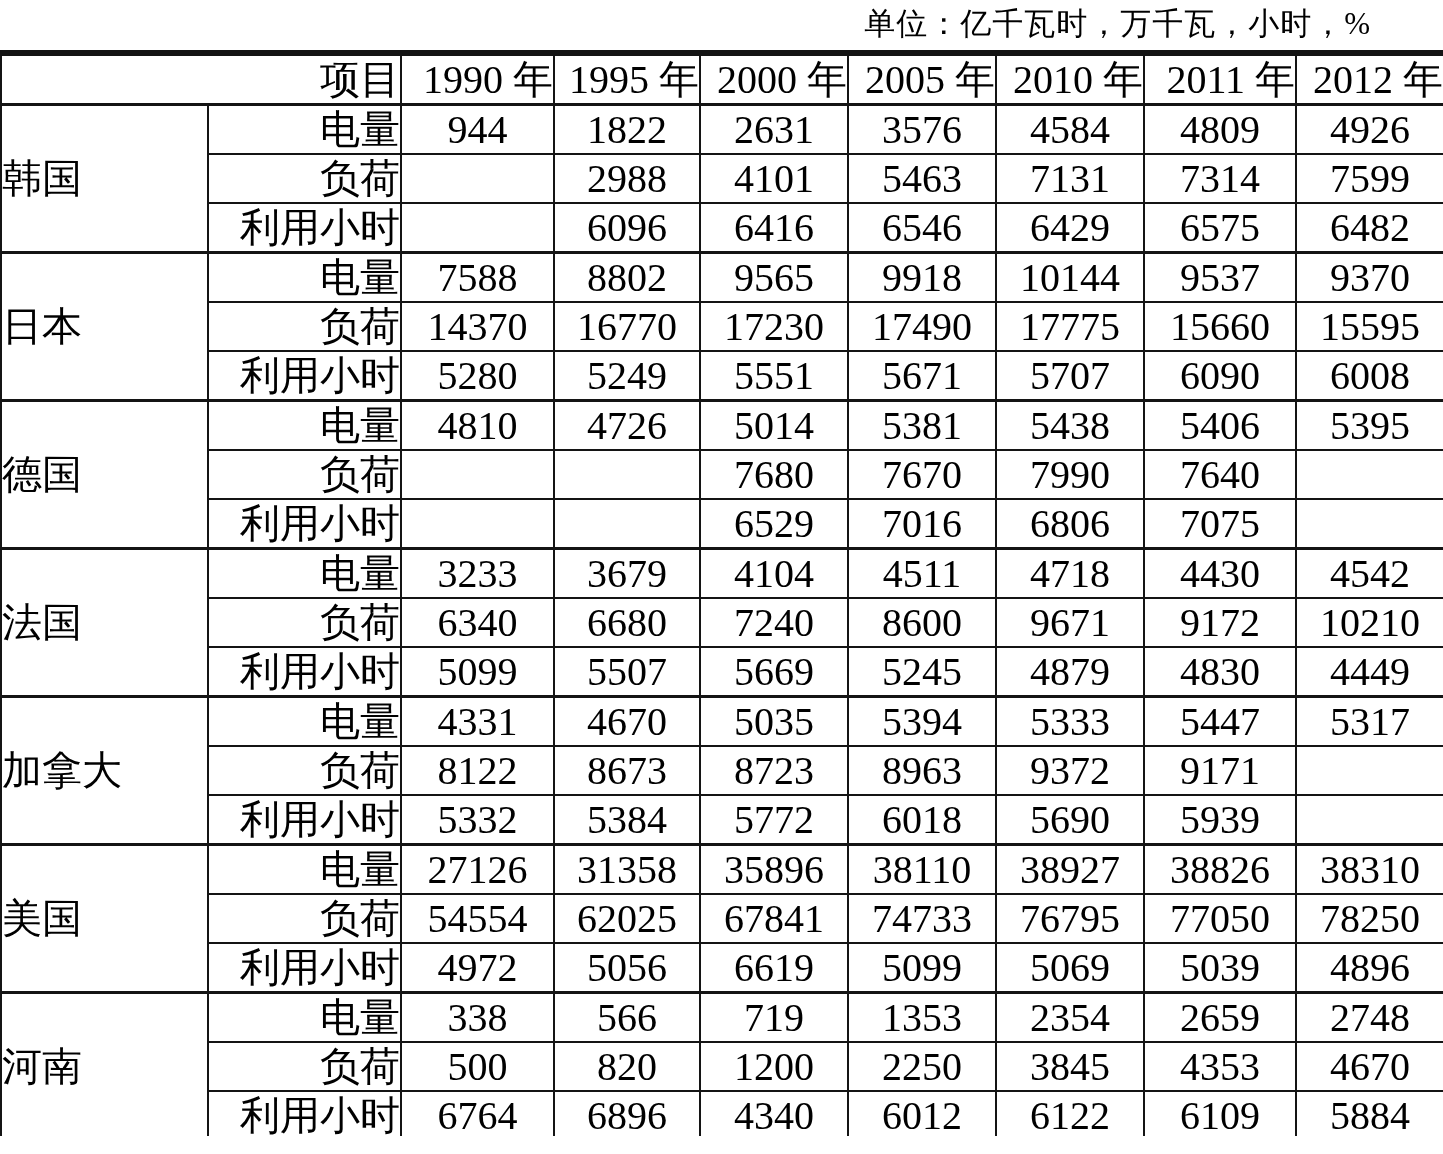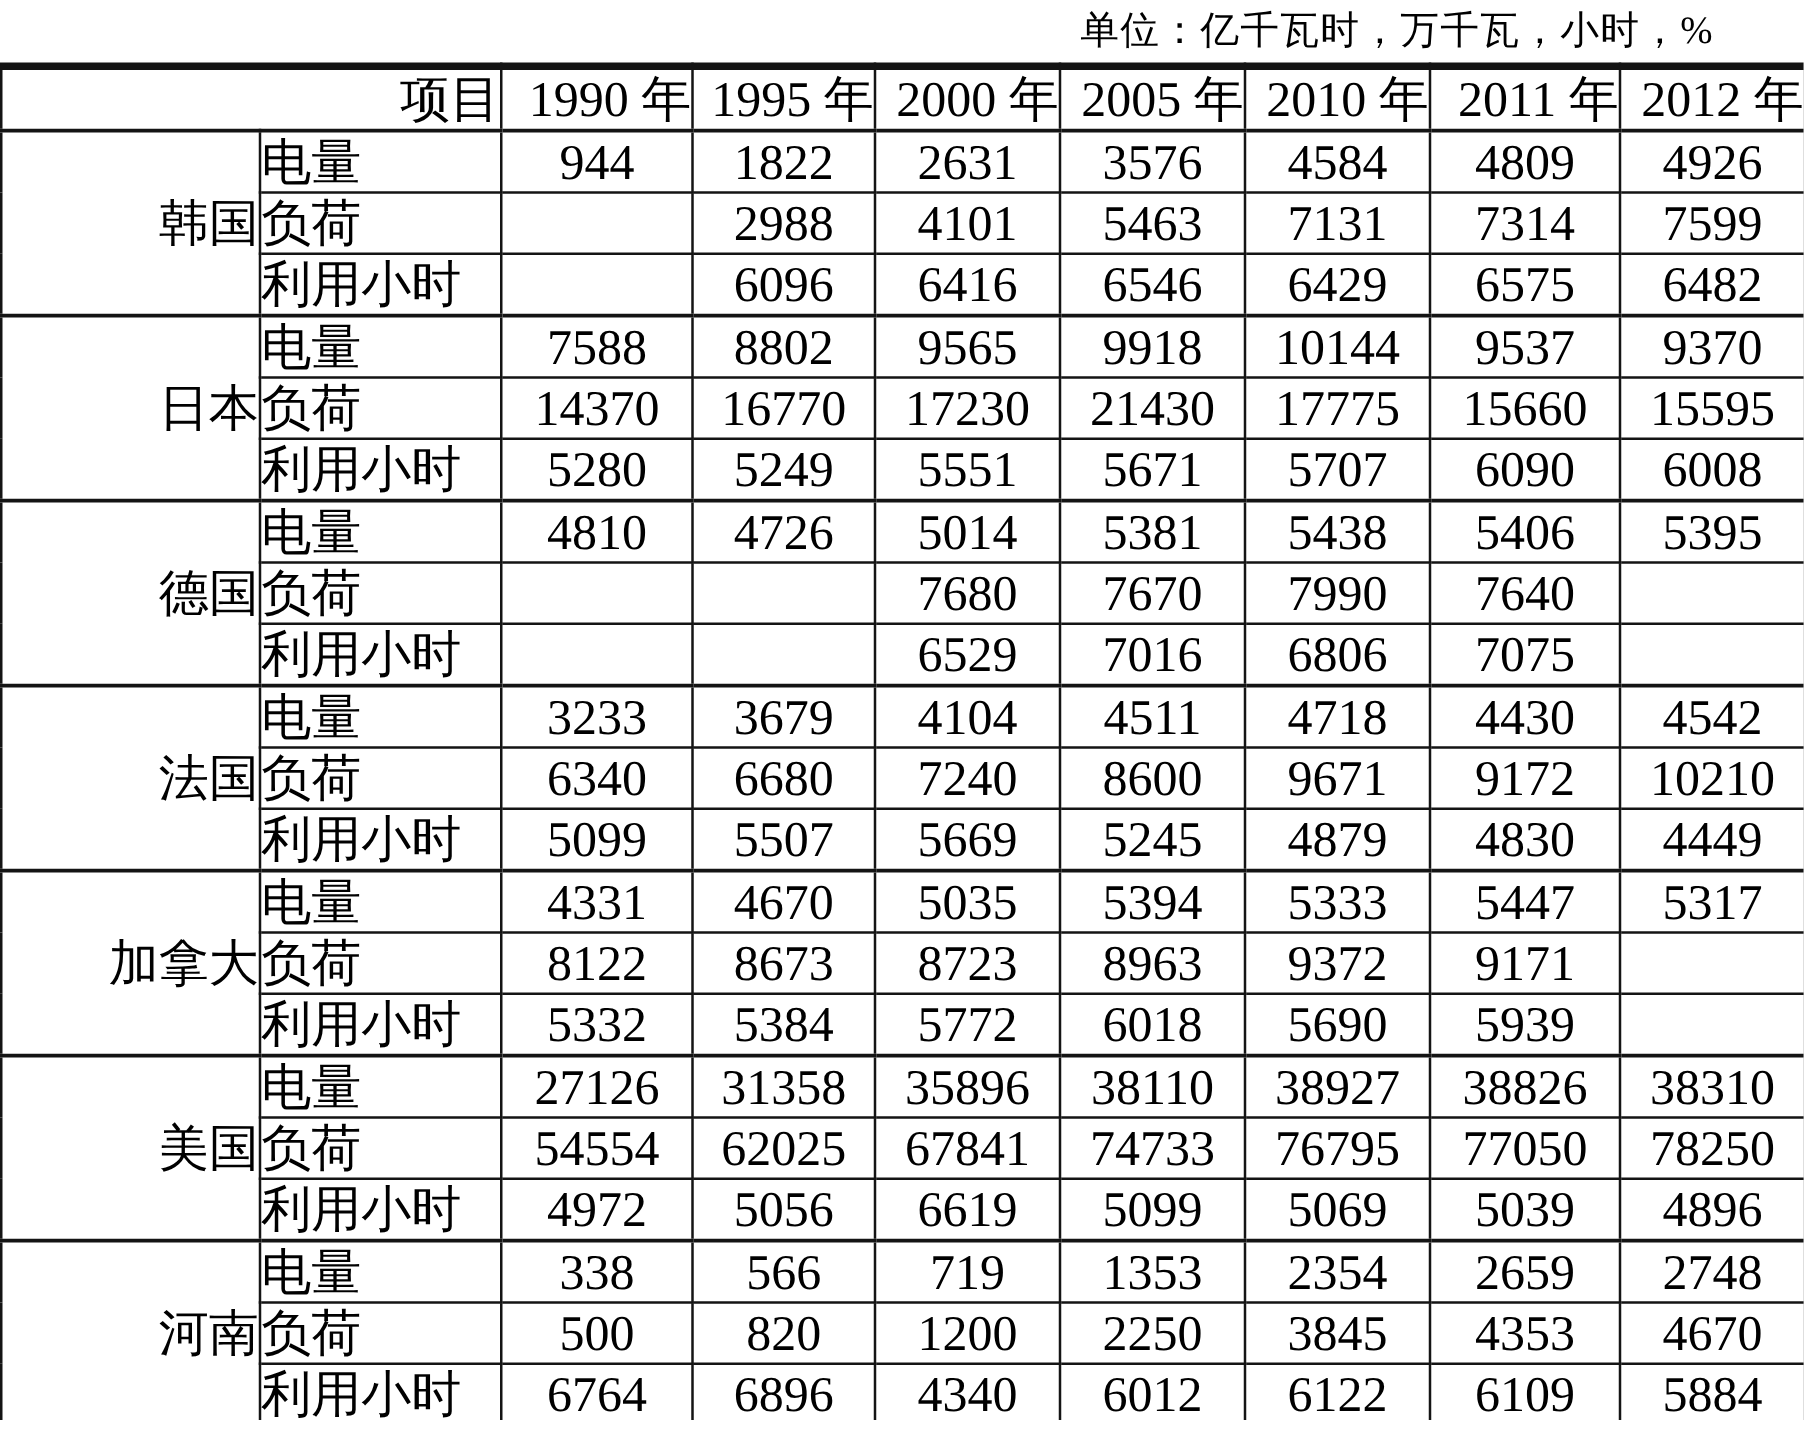--- a/index.html
+++ b/index.html
@@ -42,22 +42,22 @@
     font-weight: normal;
     line-height: 47px;
     white-space: nowrap;
     overflow: hidden;
   }
   table.data-table thead th {
     border-bottom-width: 3px;
     text-align: right;
   }
   tr.group-start td { border-top-width: 3px; }
-  td.country { text-align: right; }
-  td.metric  { text-align: left; padding-left: 14px; }
+  td.country { text-align: left; }
+  td.metric  { text-align: right; padding-left: 14px; }
   td.val     { text-align: center; }
 </style>
 </head>
 <body>
 
 <div class="page">
   <div class="unit-note">单位：亿千瓦时，万千瓦，小时，%</div>
 
   <table class="data-table">
     <colgroup>
@@ -125,21 +125,21 @@
           <td class="val">9918</td>
           <td class="val">10144</td>
           <td class="val">9537</td>
           <td class="val">9370</td>
         </tr>
         <tr>
           <td class="metric">负荷</td>
           <td class="val">14370</td>
           <td class="val">16770</td>
           <td class="val">17230</td>
-          <td class="val">21430</td>
+          <td class="val">17490</td>
           <td class="val">17775</td>
           <td class="val">15660</td>
           <td class="val">15595</td>
         </tr>
         <tr>
           <td class="metric">利用小时</td>
           <td class="val">5280</td>
           <td class="val">5249</td>
           <td class="val">5551</td>
           <td class="val">5671</td>

